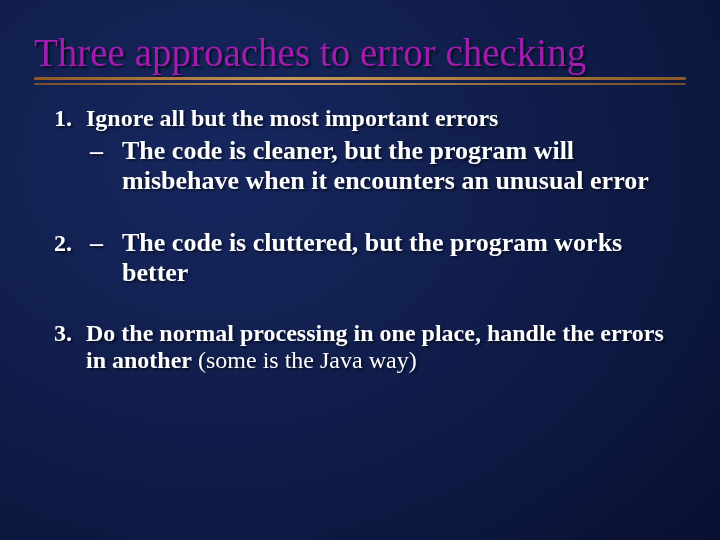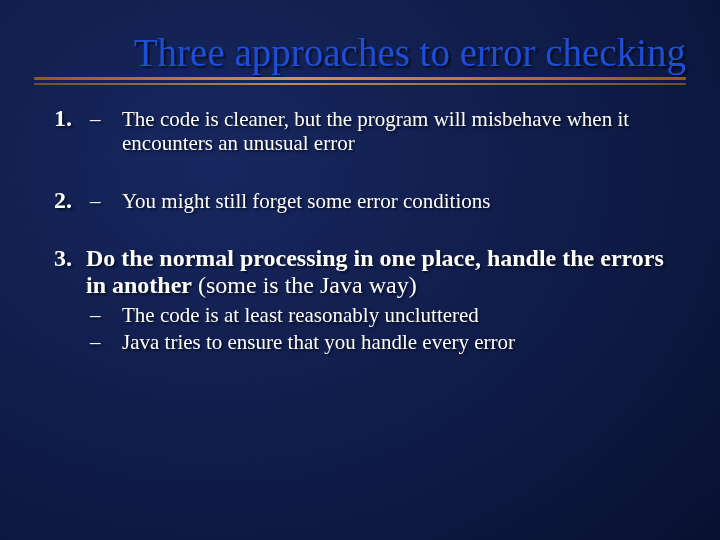--- a/index.html
+++ b/index.html
@@ -17,25 +17,24 @@
   }
   .slide {
     box-sizing: border-box;
     padding: 30px 34px 20px 34px;
     width: 100%;
     height: 100%;
   }
   .title {
     font-size: 39px;
     font-weight: normal;
-    color: #1d4ed8;
+    color: #a21caf;
     margin: 0 0 2px 0;
     letter-spacing: 0px;
     text-shadow: 2px 2px 2px rgba(0,0,0,0.6);
-    text-align: right;
   }
   .title-rule {
     height: 0;
     margin: 0;
     position: relative;
   }
   .title-rule::before {
     content: "";
     display: block;
     height: 3px;
@@ -67,22 +66,22 @@
   .heading {
     font-weight: bold;
   }
   .paren {
     font-weight: normal;
   }
   ul.sub {
     list-style: none;
     margin: 4px 0 0 0;
     padding: 0 0 0 4px;
-    font-size: 21px;
-    font-weight: normal;
+    font-size: 26px;
+    font-weight: bold;
   }
   ul.sub li {
     position: relative;
     padding-left: 32px;
     line-height: 1.15;
     margin-bottom: 2px;
   }
   ul.sub li::before {
     content: "–";
     position: absolute;
@@ -92,32 +91,28 @@
 </style>
 </head>
 <body>
 
 <div class="slide">
   <h1 class="title">Three approaches to error checking</h1>
   <div class="title-rule"></div>
 
   <ol class="main">
     <li>
-      <span class="paren"></span>
+      <span class="heading">Ignore all but the most important errors</span><span class="paren"></span>
       <ul class="sub">
         <li>The code is cleaner, but the program will misbehave when it encounters an unusual error</li>
       </ul>
     </li>
     <li>
       <span class="paren"></span>
       <ul class="sub">
-        <li>You might still forget some error conditions</li>
+        <li>The code is cluttered, but the program works better</li>
       </ul>
     </li>
     <li>
       <span class="heading">Do the normal processing in one place, handle the errors in another</span><span class="paren"> (some is the Java way)</span>
-      <ul class="sub">
-        <li>The code is at least reasonably uncluttered</li>
-        <li>Java tries to ensure that you handle every error</li>
-      </ul>
     </li>
   </ol>
 </div>
 
 </body></html>

